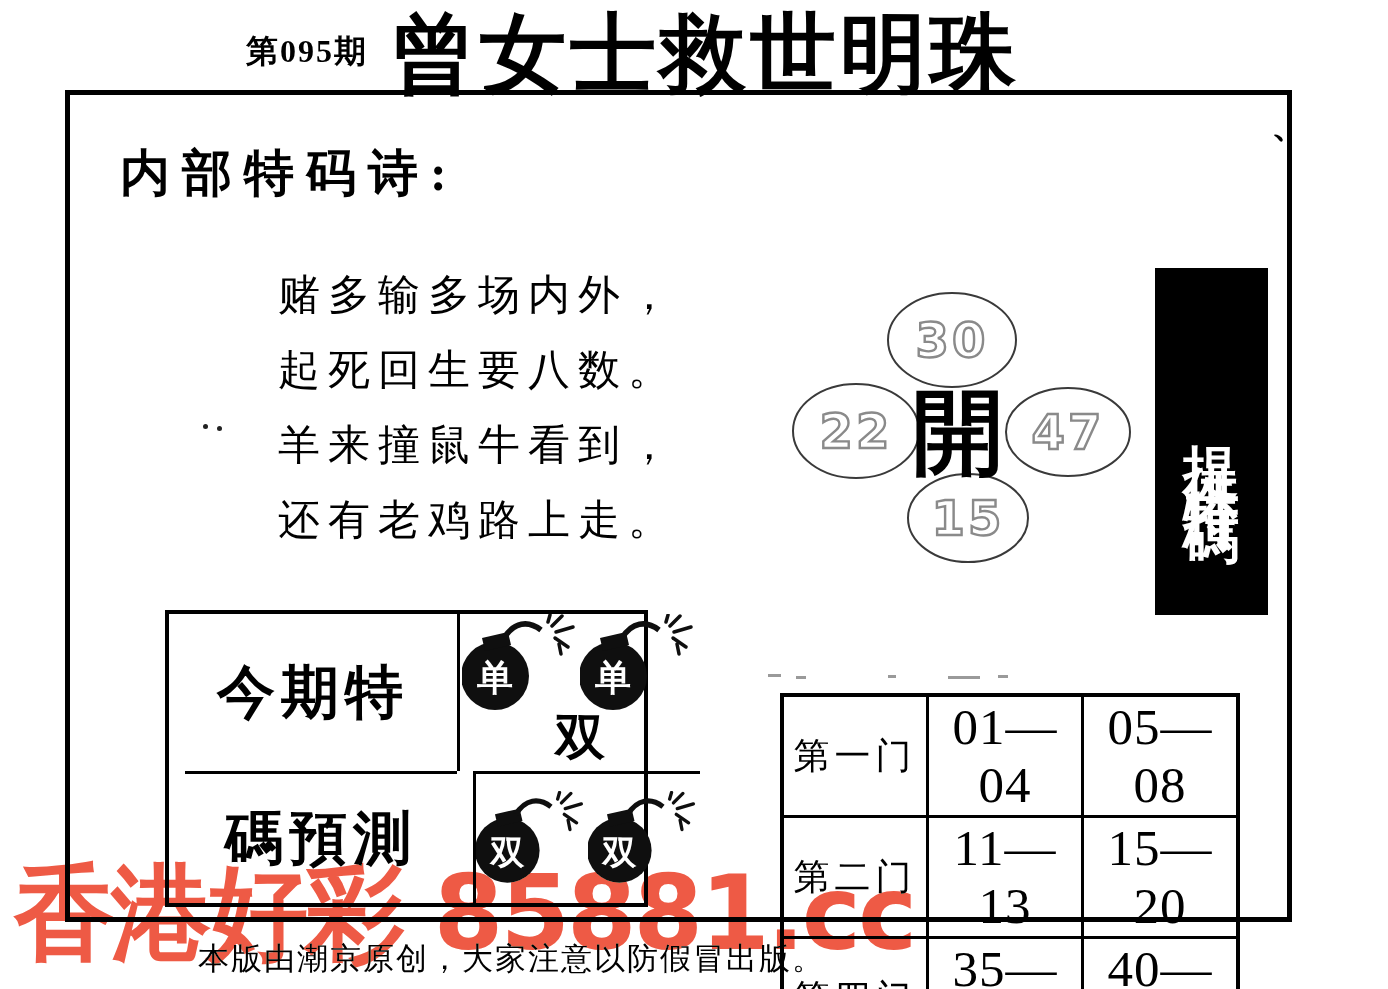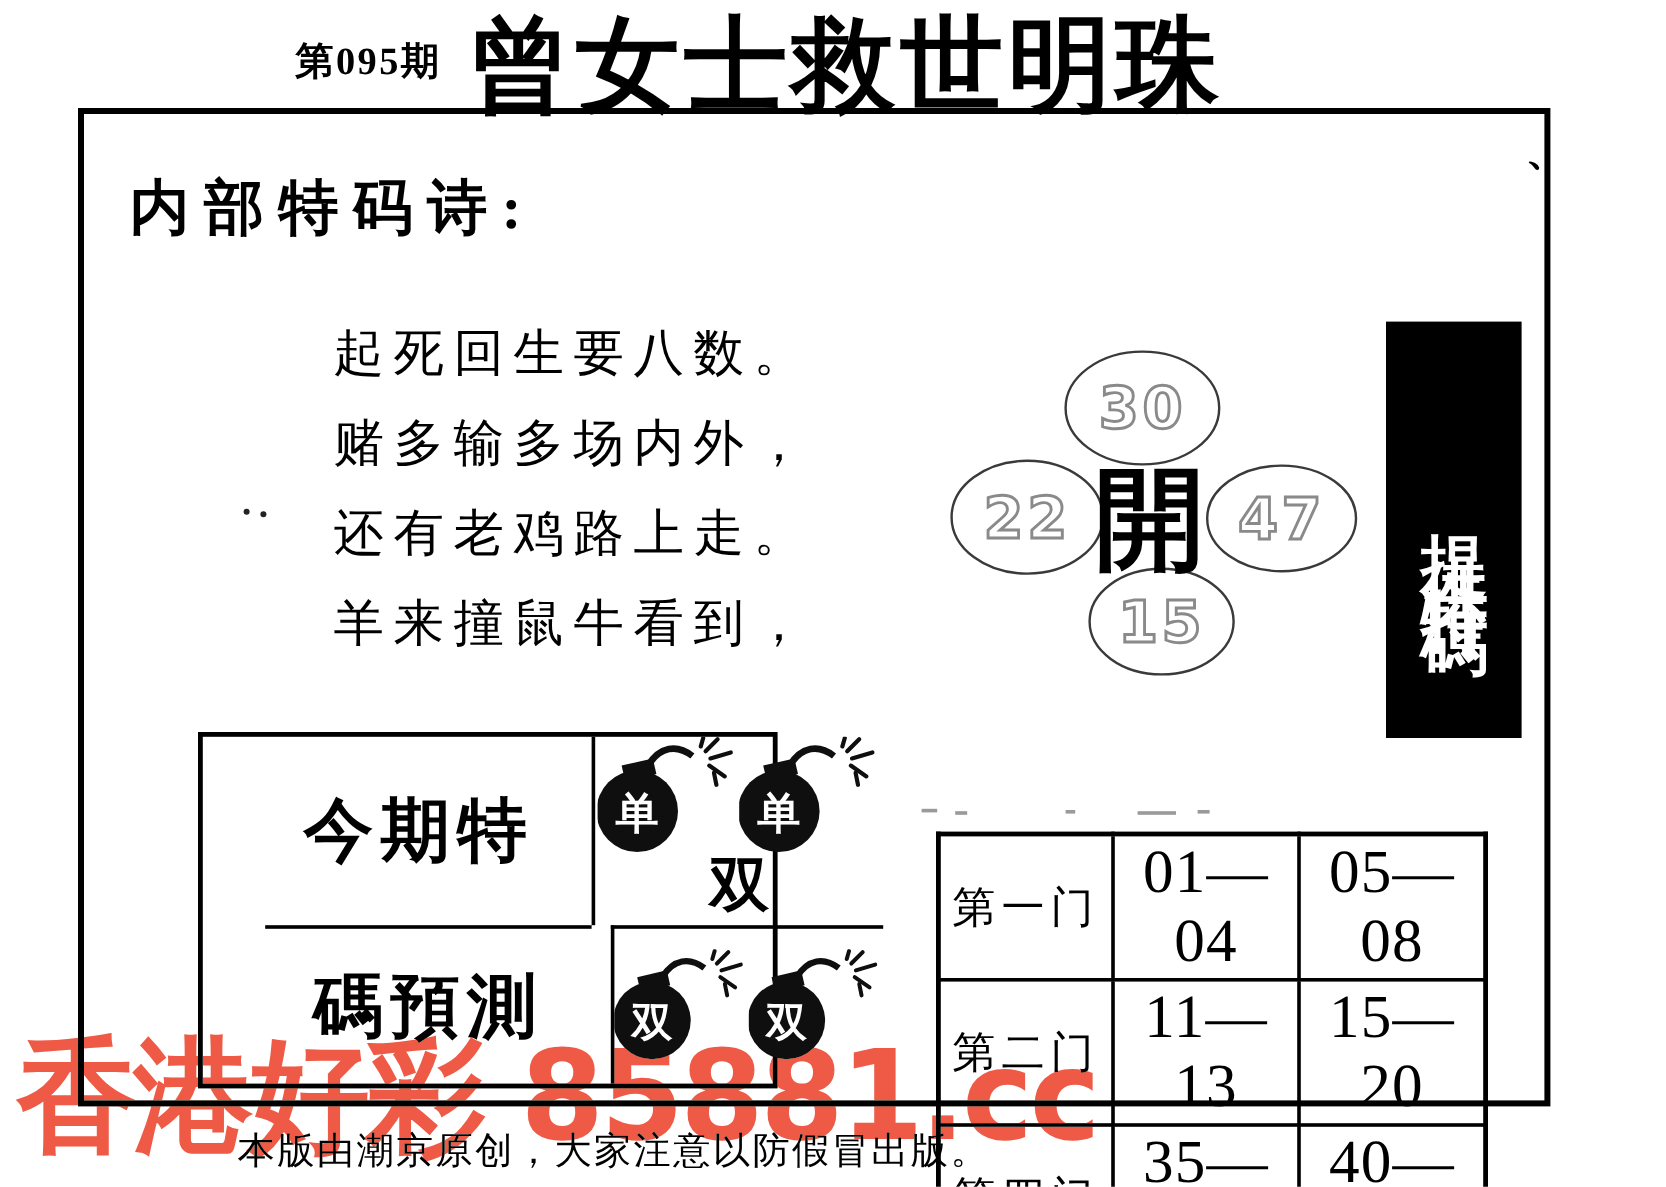--- a/index.html
+++ b/index.html
@@ -8,37 +8,37 @@
   .abs{position:absolute;}
 
   
   .issue{left:246px;top:30px;font-size:32px;font-weight:bold;letter-spacing:2px;}
   .main-title{left:390px;top:-4px;font-size:86px;font-weight:bold;letter-spacing:4px;white-space:nowrap;}
 
   
   .main-box{left:65px;top:90px;width:1227px;height:832px;border:5px solid #000;box-sizing:border-box;}
 
   
-  .poem-heading{left:108px;top:140px;font-size:50px;font-weight:bold;letter-spacing:12px;white-space:nowrap;}
+  .poem-heading{left:120px;top:140px;font-size:50px;font-weight:bold;letter-spacing:12px;white-space:nowrap;}
   .poem{left:278px;top:258px;font-size:42px;letter-spacing:8px;}
   .poem .line{height:75px;line-height:75px;white-space:nowrap;}
   .dot{width:5px;height:5px;background:#222;border-radius:50%;}
 
   
   .diagram{left:780px;top:283px;width:362px;height:295px;}
 
   
   .banner{left:1155px;top:268px;width:113px;height:347px;background:#000;color:#fff;
           display:flex;align-items:center;justify-content:center;
           writing-mode:vertical-rl;text-orientation:upright;
           font-size:56px;font-weight:bold;letter-spacing:22px;padding-top:4px;box-sizing:border-box;}
 
   
   .pred-box{left:165px;top:610px;width:483px;height:297px;border:4px solid #000;box-sizing:border-box;
-            display:grid;grid-template-columns:288px 1fr;grid-template-rows:1fr 1fr;padding-left:36px;}
+            display:grid;grid-template-columns:288px 1fr;grid-template-rows:1fr 1fr;}
   .pcell{display:flex;align-items:center;justify-content:center;flex-direction:column;box-sizing:border-box;}
   .pcell.c-right{border-left:3px solid #000;}
   .pcell.r-bottom{border-top:3px solid #000;margin-left:16px;}
   .pred-label{font-size:58px;font-weight:bold;letter-spacing:6px;white-space:nowrap;}
   .bomb-row{display:flex;gap:0px;align-items:flex-start;}
   .below-char{font-size:50px;font-weight:bold;margin-top:-10px;}
 
   
   .gate-table{left:780px;top:693px;}
   table{border-collapse:collapse;table-layout:fixed;}
@@ -64,24 +64,24 @@
 <body>
 
 <div class="abs issue">第095期</div>
 <div class="abs main-title">曾女士救世明珠</div>
 <div class="abs corner-mark">、</div>
 
 <div class="abs main-box"></div>
 
 <div class="abs poem-heading">内部特码诗:</div>
 <div class="abs poem">
+  <div class="line">赌多输多场内外，</div>
   <div class="line">起死回生要八数。</div>
-  <div class="line">赌多输多场内外，</div>
+  <div class="line">羊来撞鼠牛看到，</div>
   <div class="line">还有老鸡路上走。</div>
-  <div class="line">羊来撞鼠牛看到，</div>
 </div>
 <div class="abs dot" style="left:203px;top:424px;"></div>
 <div class="abs dot" style="left:217px;top:426px;"></div>
 
 <svg class="abs diagram" viewBox="0 0 362 295" width="362" height="295">
   <ellipse cx="172" cy="57" rx="64" ry="47" fill="none" stroke="#3a3a3a" stroke-width="2"></ellipse>
   <ellipse cx="76" cy="148" rx="63" ry="47" fill="none" stroke="#3a3a3a" stroke-width="2"></ellipse>
   <ellipse cx="288" cy="149" rx="62" ry="44" fill="none" stroke="#3a3a3a" stroke-width="2"></ellipse>
   <ellipse cx="188" cy="235" rx="60" ry="44" fill="none" stroke="#3a3a3a" stroke-width="2"></ellipse>
   <text x="172" y="74" text-anchor="middle" font-family="DejaVu Sans, sans-serif" font-size="48" font-weight="bold" fill="#ffffff" stroke="#8a8a8a" stroke-width="2.4" letter-spacing="3">30</text>

